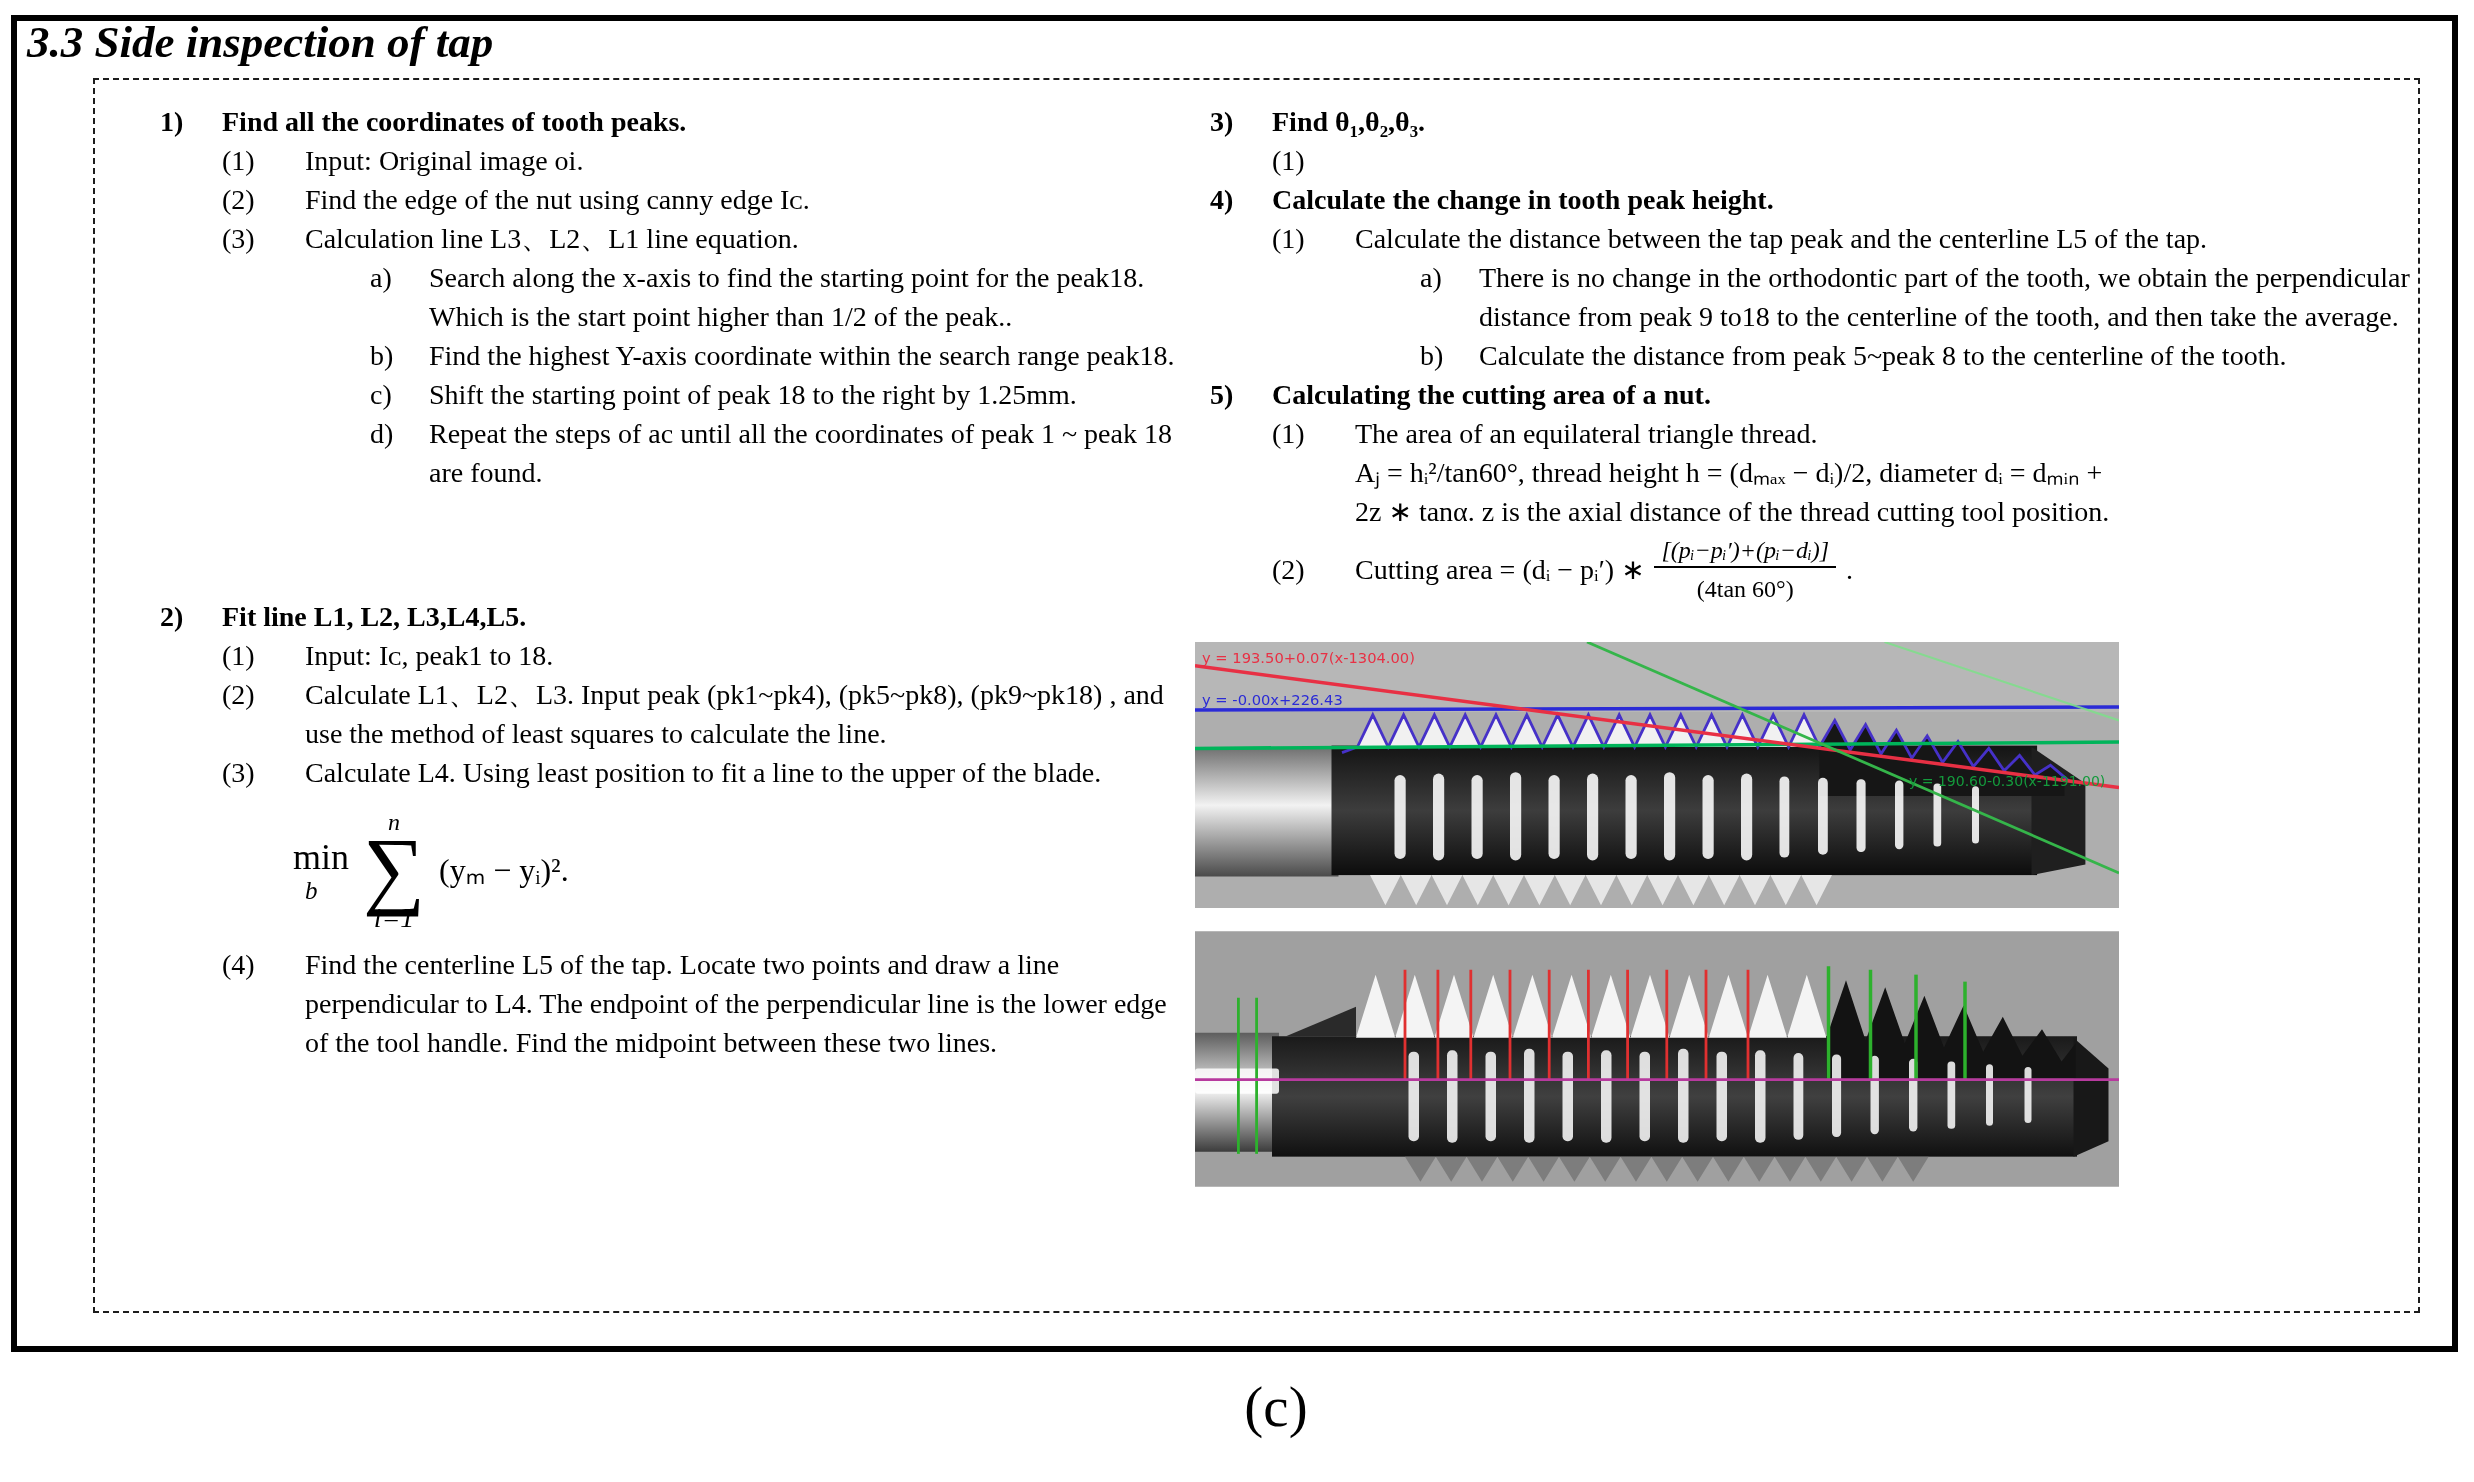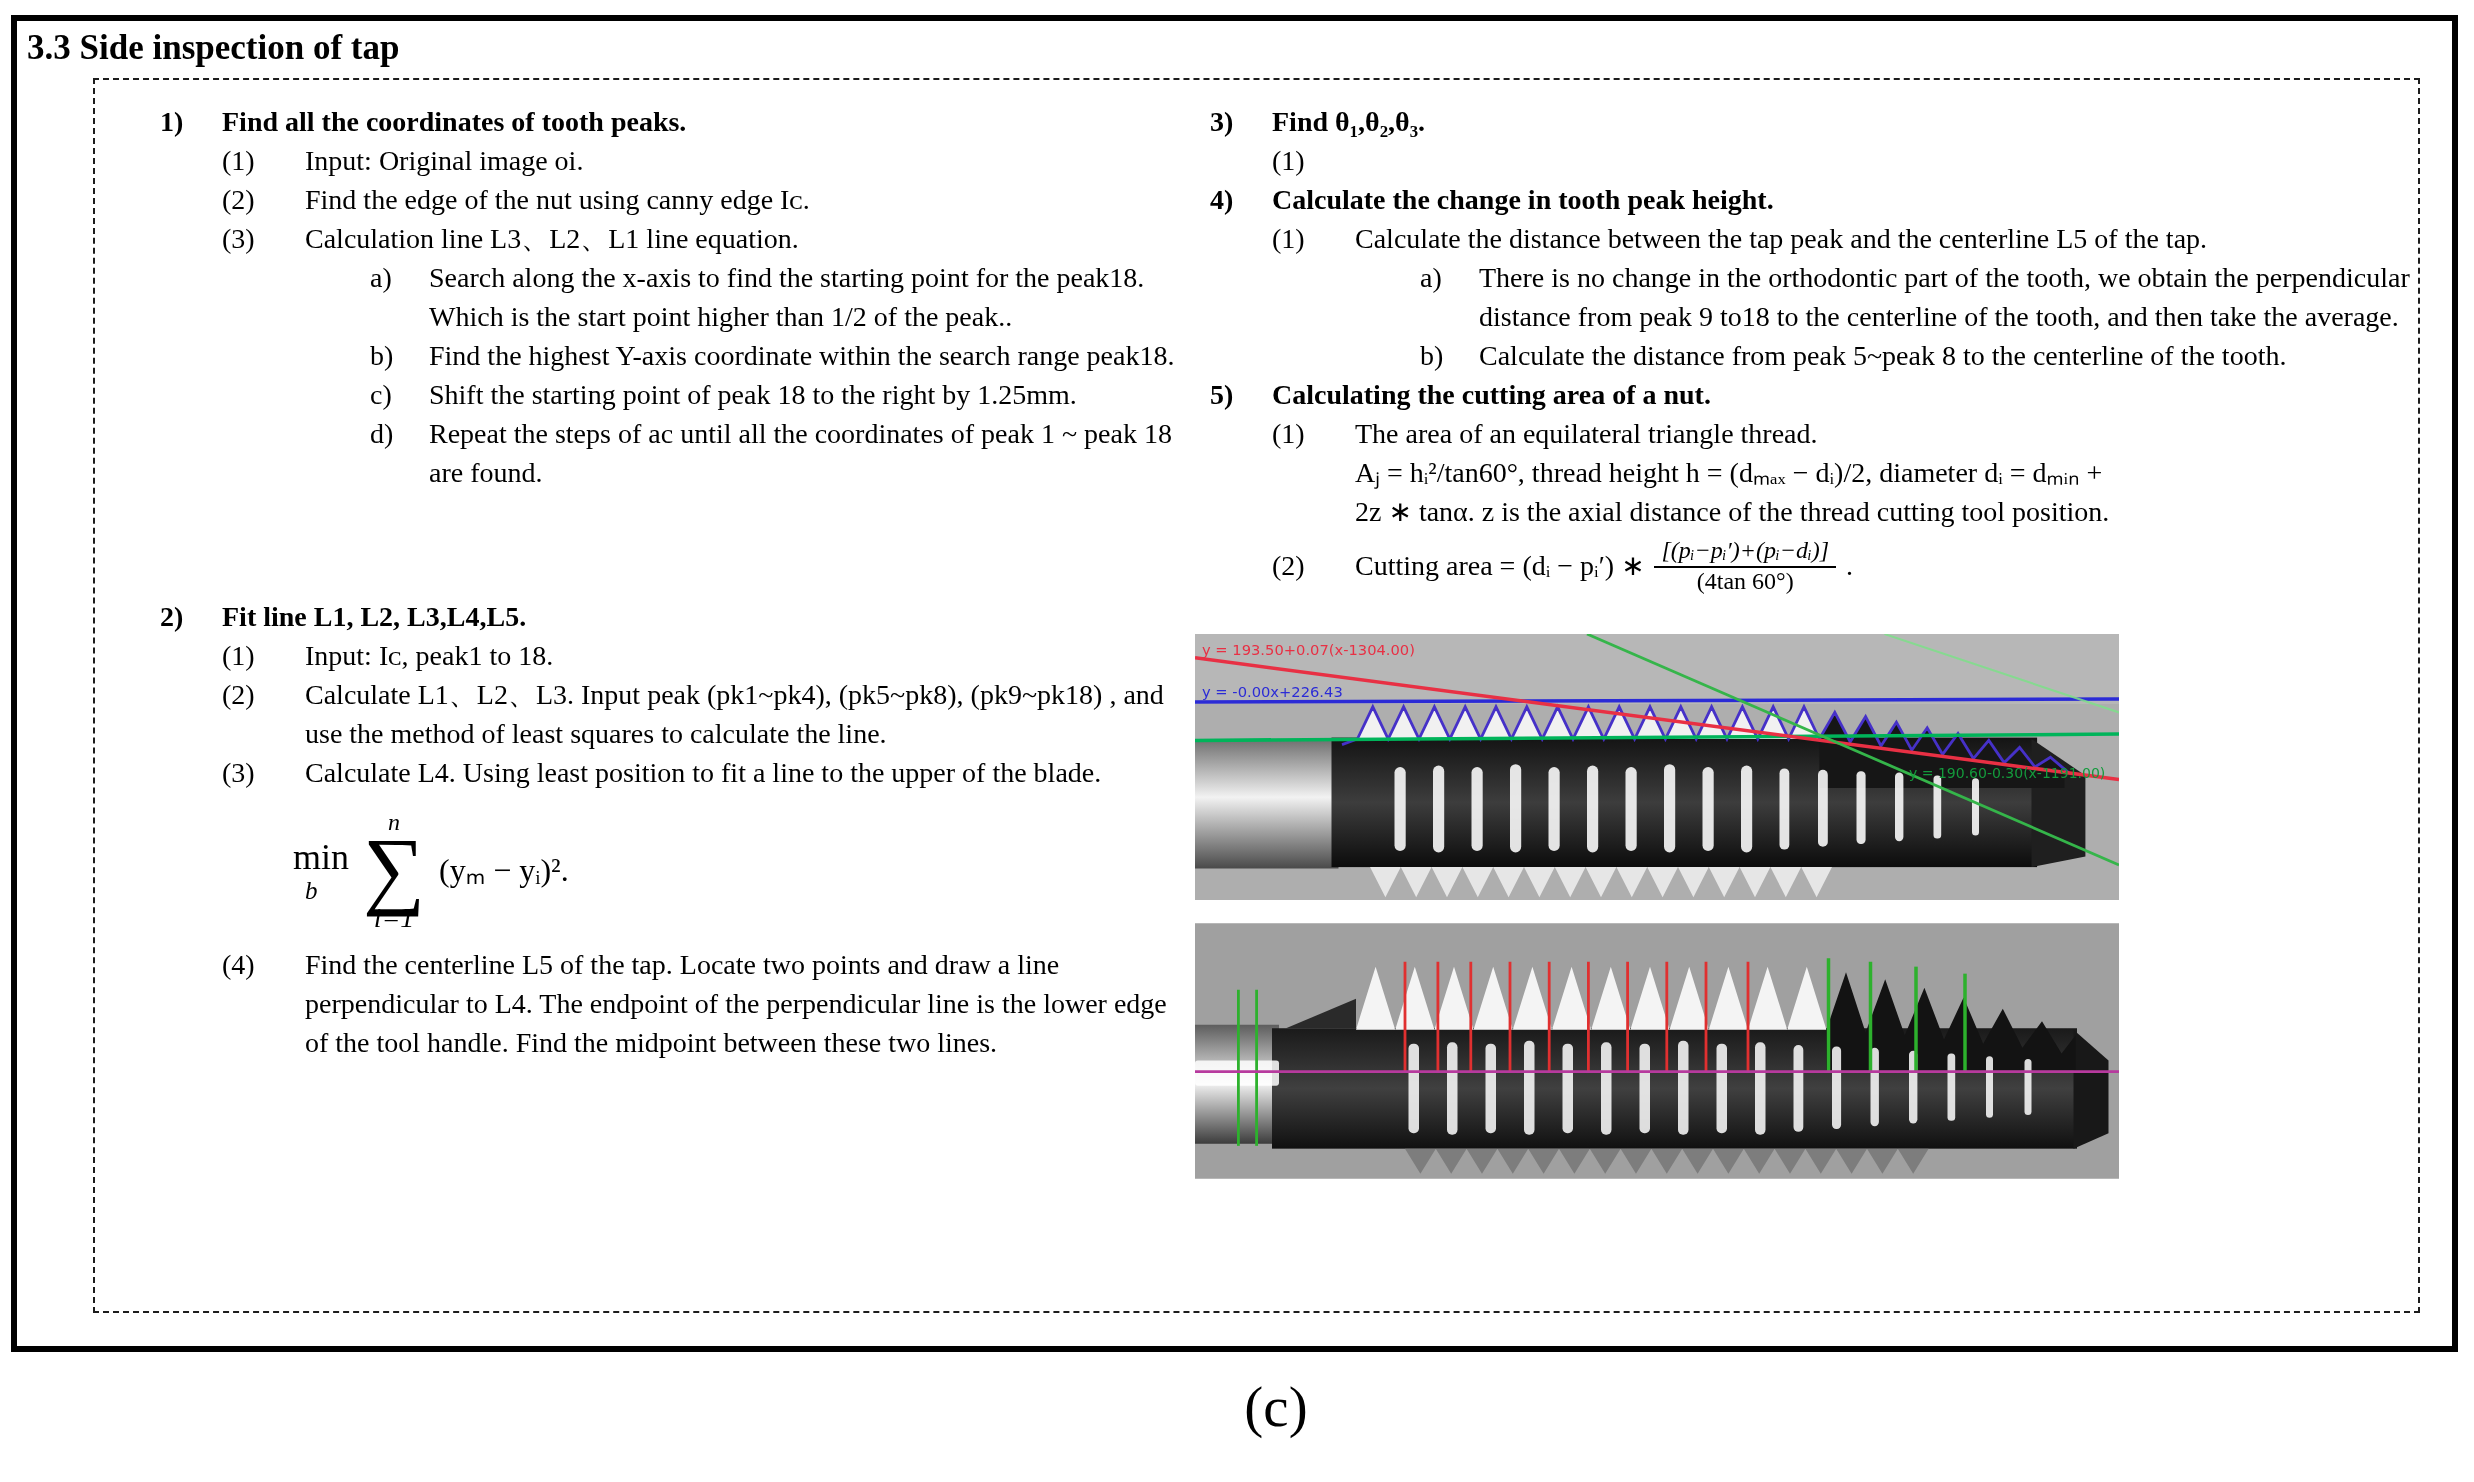--- a/index.html
+++ b/index.html
@@ -5,22 +5,22 @@
   html,body{margin:0;padding:0;}
   body{
     width:2475px;height:1483px;position:relative;background:#ffffff;
     font-family:"Liberation Serif", serif;color:#000;overflow:hidden;
   }
   .outer-box{
     position:absolute;left:11.2px;top:15.4px;width:2435px;height:1325px;
     border:6.3px solid #000;background:transparent;
   }
   .page-title{
-    position:absolute;left:27px;top:28px;font-size:35px;font-weight:bold;
-    letter-spacing:0px;white-space:nowrap;
+    position:absolute;left:27px;top:16px;font-size:45px;font-weight:bold;
+    letter-spacing:0px;white-space:nowrap;font-style:italic;
   }
   .dashed-box{
     position:absolute;left:93px;top:78px;width:2323px;height:1231px;
     border:2.8px dashed #1c1c1c;
   }
   .col{position:absolute;font-size:28px;line-height:39px;}
   .col-left{left:160px;top:102px;width:1036px;}
   .col-right{left:1210px;top:102px;width:1218px;}
   .line{display:flex;align-items:baseline;}
   .line .mk{flex:none;}
@@ -41,21 +41,21 @@
   .sig-top{font-size:24px;font-style:italic;}
   .sigma{font-size:87px;line-height:0.85;}
   .sig-bot{font-size:28px;font-style:italic;}
   .f-body{font-size:32px;}
 
   
   .cutting{display:flex;align-items:center;padding-left:62px;margin:5.6px 0 2.8px 0;}
   .cutting .mk{flex:none;width:83px;}
   .frac{display:inline-flex;flex-direction:column;align-items:center;margin:0 9.8px;line-height:1.15;}
   .frac .num{font-size:24px;font-style:italic;border-bottom:2.1px solid #000;padding:0 7px 1.4px 7px;text-align:center;}
-  .frac .den{font-size:24px;padding-top:0;}
+  .frac .den{font-size:24px;padding-top:8px;}
 
   .tap-svg{display:block;}
   .img1{margin:39px 0 0 -15.4px;}
   .img2{margin:22.4px 0 0 -15.4px;}
 
   .caption{
     position:absolute;left:0;top:1374px;width:2475px;text-align:center;
     font-size:57px;text-indent:77px;
   }
   svg text{font-family:"DejaVu Sans", sans-serif;}

